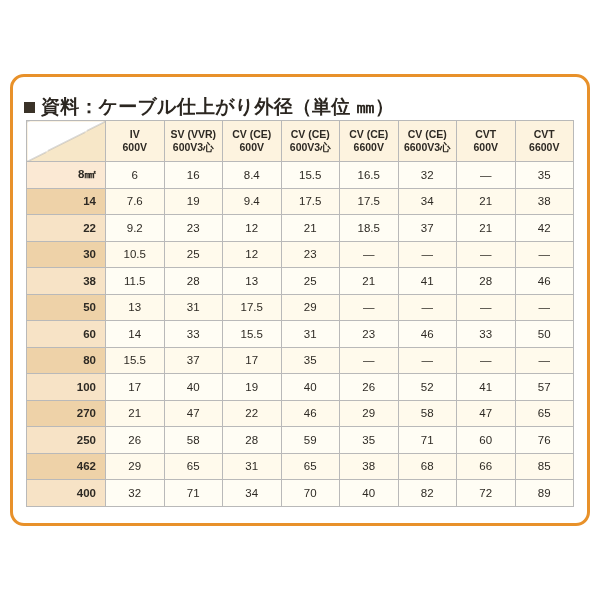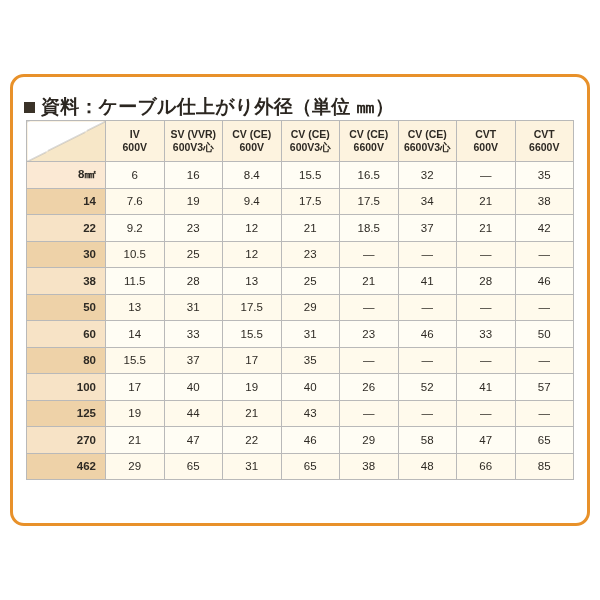--- a/index.html
+++ b/index.html
@@ -271,49 +271,60 @@
           <td class="val">17</td>
           <td class="val">40</td>
           <td class="val">19</td>
           <td class="val">40</td>
           <td class="val">26</td>
           <td class="val">52</td>
           <td class="val">41</td>
           <td class="val">57</td>
         </tr>
         <tr>
-          <td class="rowhead">125</td>
-          <td class="val">19</td>
-          <td class="val">44</td>
-          <td class="val">21</td>
-          <td class="val">43</td>
-          <td class="val">—</td>
-          <td class="val">—</td>
-          <td class="val">—</td>
-          <td class="val">—</td>
-        </tr>
-        <tr>
           <td class="rowhead">270</td>
           <td class="val">21</td>
           <td class="val">47</td>
           <td class="val">22</td>
           <td class="val">46</td>
           <td class="val">29</td>
           <td class="val">58</td>
           <td class="val">47</td>
           <td class="val">65</td>
         </tr>
         <tr>
+          <td class="rowhead">250</td>
+          <td class="val">26</td>
+          <td class="val">58</td>
+          <td class="val">28</td>
+          <td class="val">59</td>
+          <td class="val">35</td>
+          <td class="val">71</td>
+          <td class="val">60</td>
+          <td class="val">76</td>
+        </tr>
+        <tr>
           <td class="rowhead">462</td>
           <td class="val">29</td>
           <td class="val">65</td>
           <td class="val">31</td>
           <td class="val">65</td>
           <td class="val">38</td>
-          <td class="val">48</td>
+          <td class="val">68</td>
           <td class="val">66</td>
           <td class="val">85</td>
+        </tr>
+        <tr>
+          <td class="rowhead">400</td>
+          <td class="val">32</td>
+          <td class="val">71</td>
+          <td class="val">34</td>
+          <td class="val">70</td>
+          <td class="val">40</td>
+          <td class="val">82</td>
+          <td class="val">72</td>
+          <td class="val">89</td>
         </tr>
       </tbody>
     </table>
   </div>
 
 </div>
 
 </body></html>

